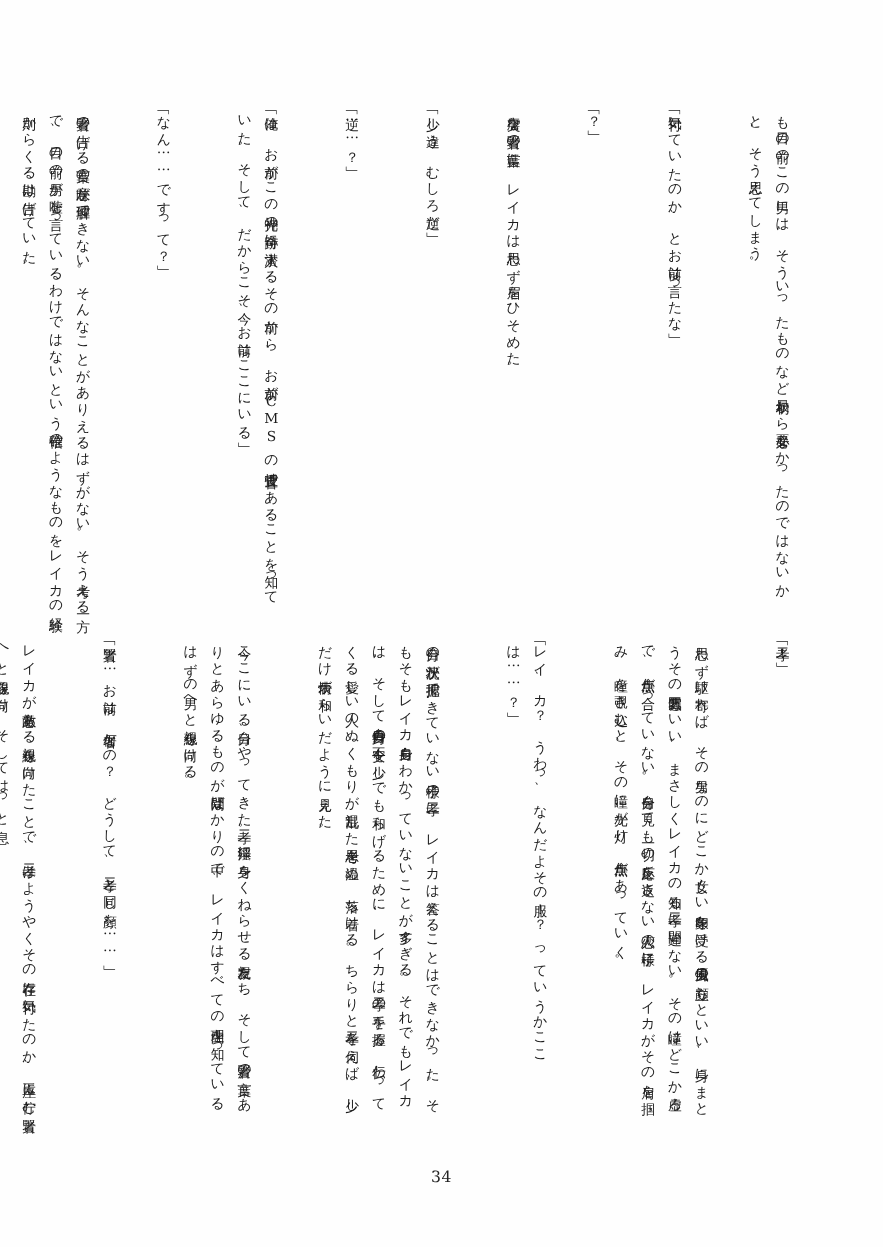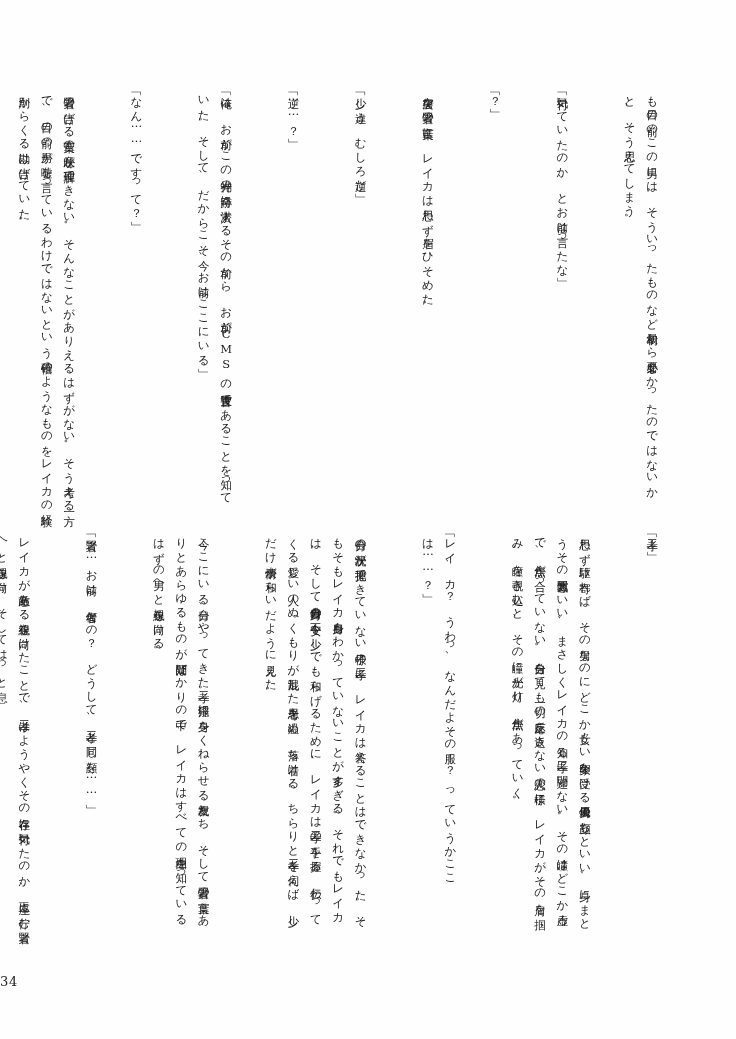--- a/index.html
+++ b/index.html
@@ -48,21 +48,21 @@
     width: 672px;
   }
   .para {
     display: block;
   }
   .page-number {
     position: absolute;
     left: 0;
     right: 0;
     bottom: 50px;
-    text-align: left;
+    text-align: center;
     font-size: 13px;
     color: #222;
     font-family: "DejaVu Serif", "Liberation Serif", serif;
     letter-spacing: 0.05em;
   }
 </style>
 </head>
 <body>
 
 <div class="page">

